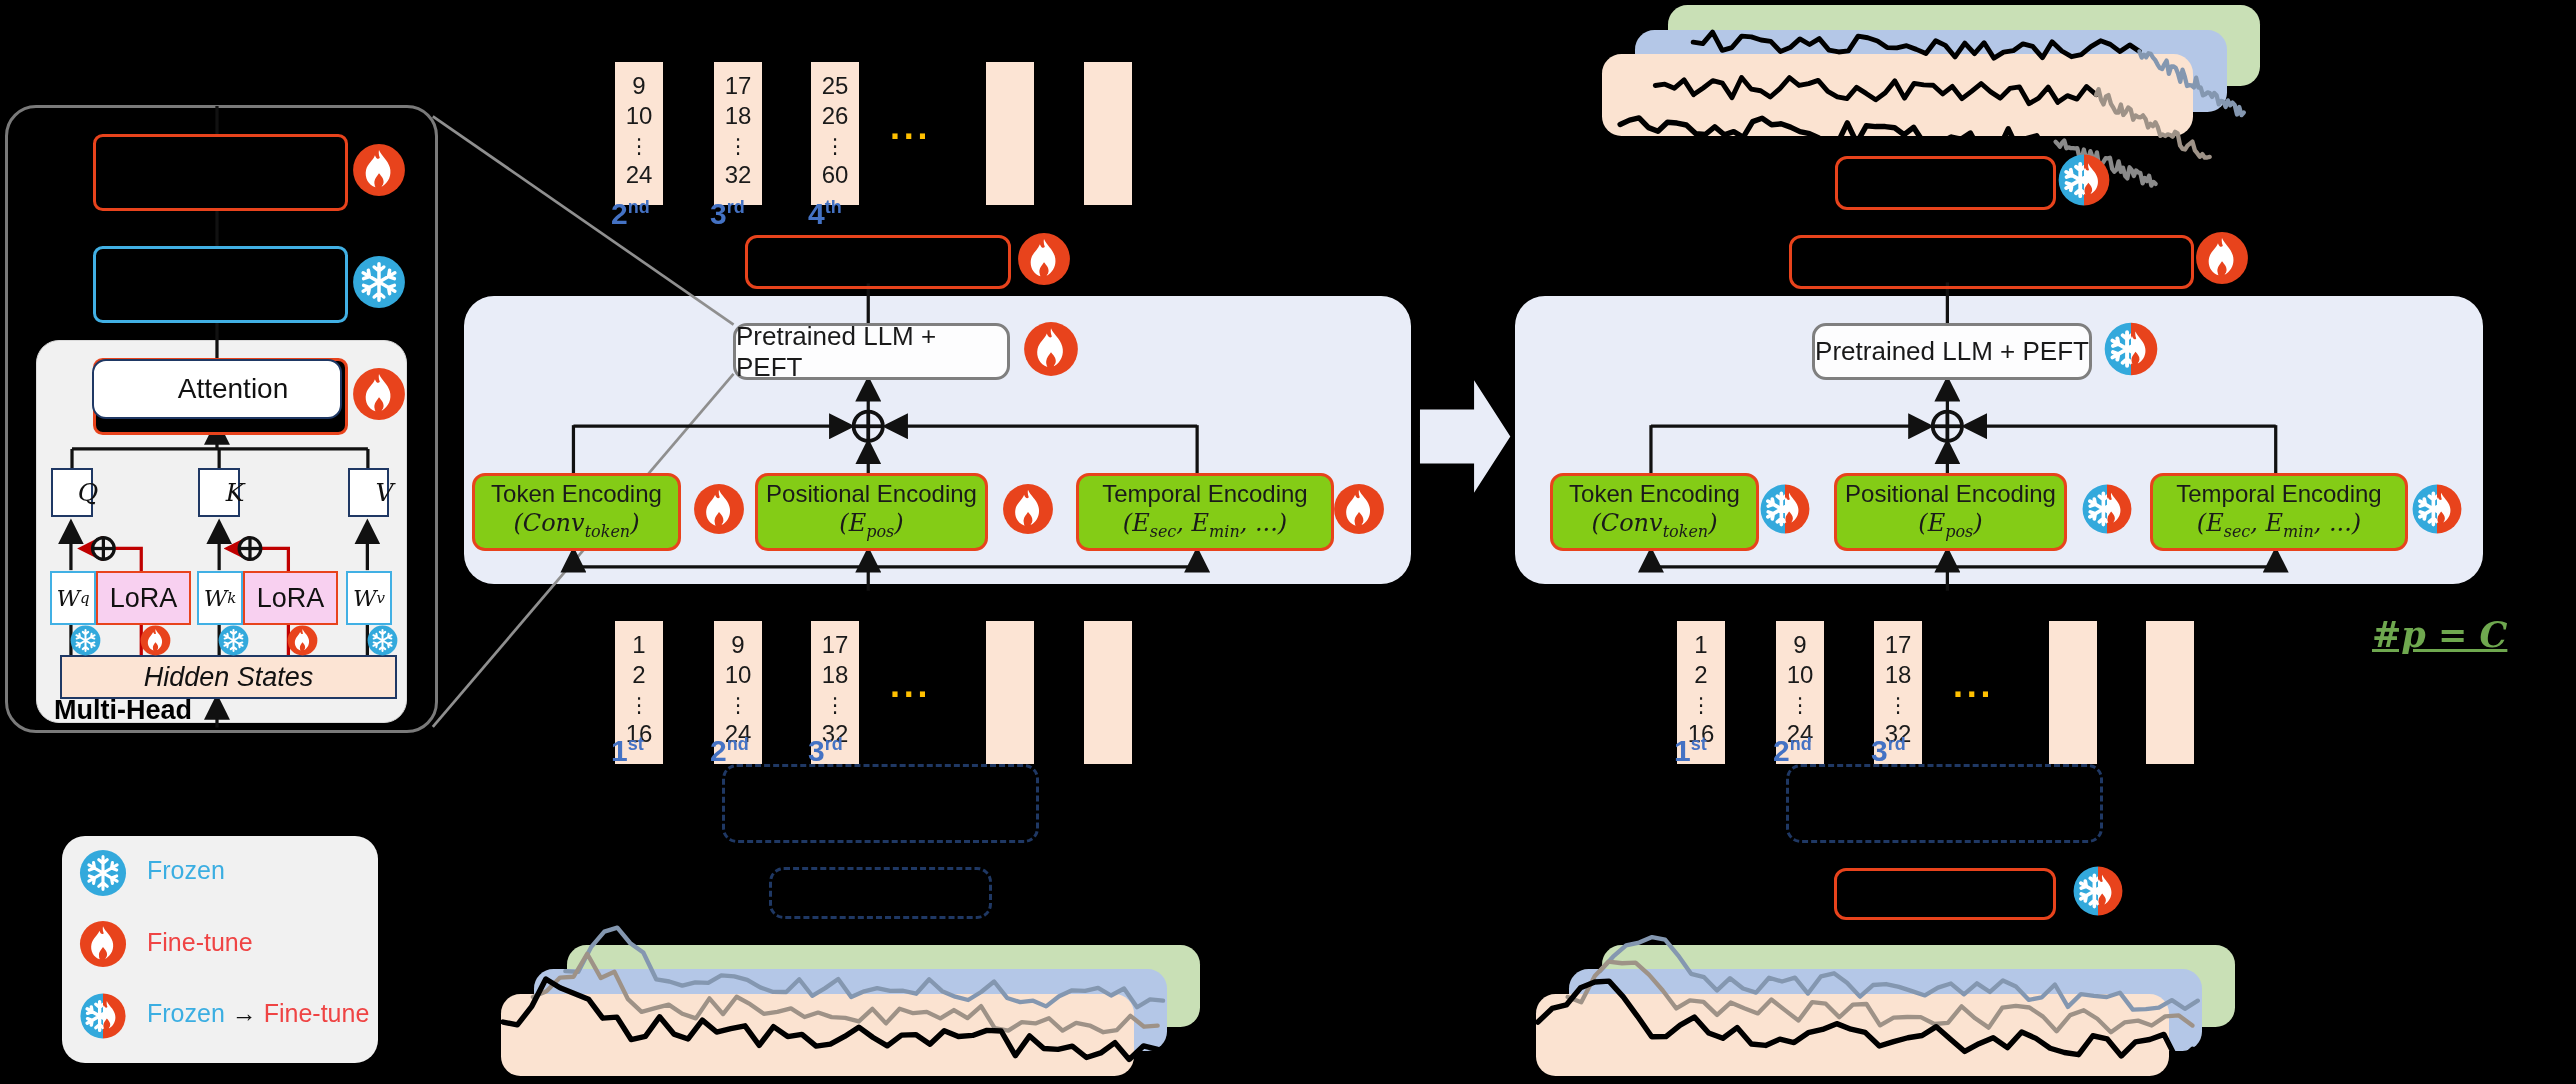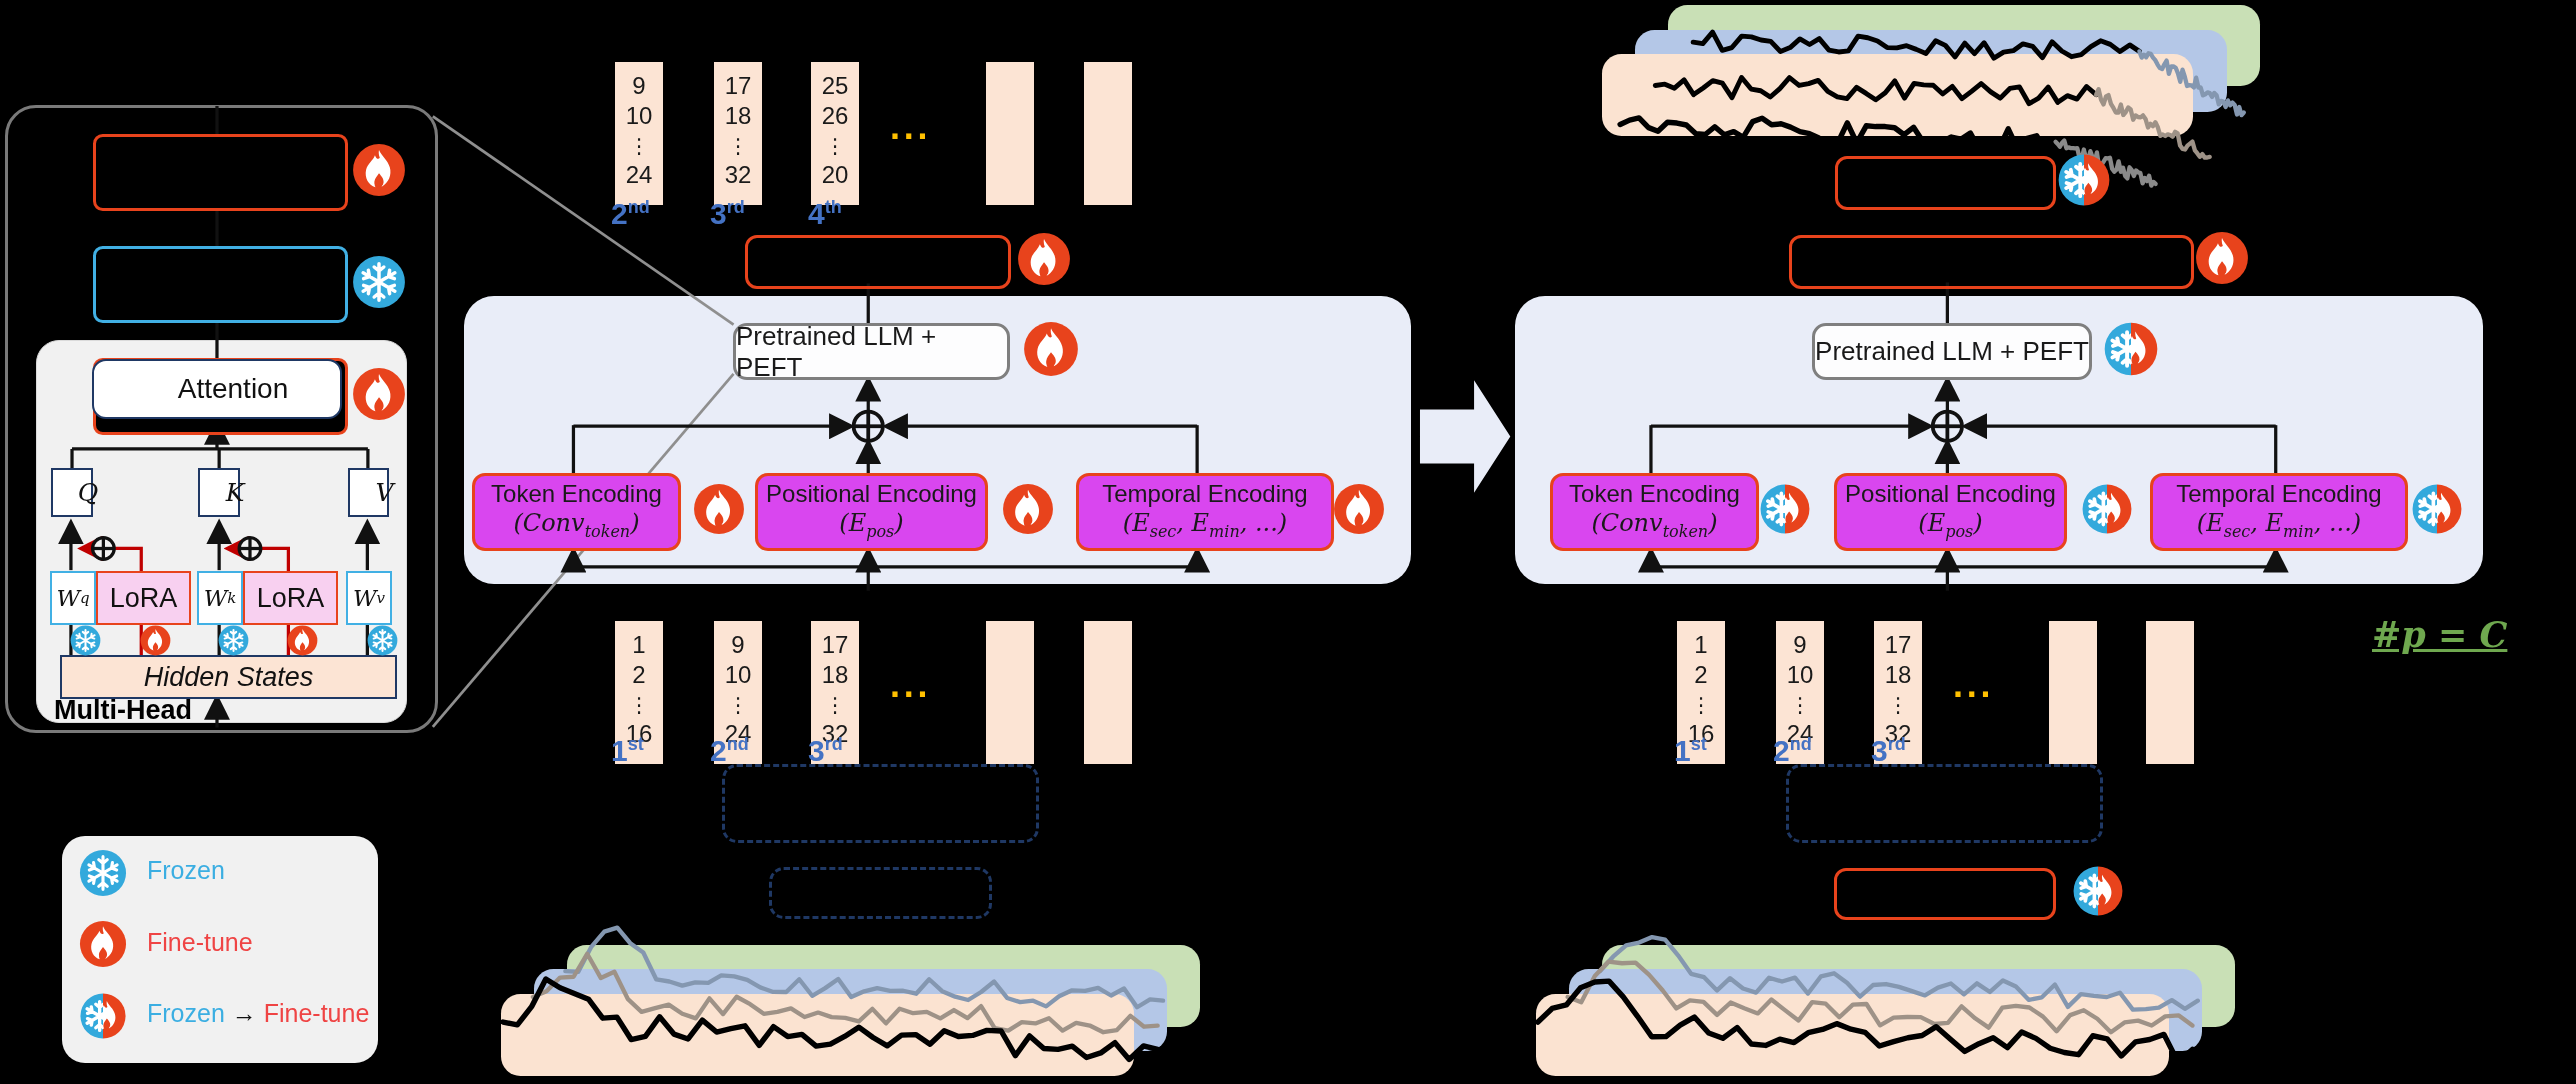--- a/index.html
+++ b/index.html
@@ -9,21 +9,21 @@
   
   .stage-panel{position:absolute;background:#E9EDF8;border-radius:30px;}
   .callout-panel{position:absolute;border:3.2px solid #7a7a7a;border-radius:31px;background:transparent;}
   .mh-box{position:absolute;background:#F1F1F1;border:1.1px solid #DADADA;border-radius:23px;}
   .legend-box{position:absolute;background:#F1F1F1;border-radius:23px;}
   
   .obox{position:absolute;border:3.8px solid #E8431C;border-radius:12px;background:transparent;}
   .dash{position:absolute;border:3.8px dashed #1F3864;border-radius:15px;background:transparent;}
   .llm{position:absolute;background:#FDFDFE;border:3.2px solid #7F7F7F;border-radius:14px;
        display:flex;align-items:center;justify-content:center;font-size:26px;color:#1a1a1a;}
-  .enc-box{position:absolute;background:#d946ef;border:3.8px solid #E8431C;border-radius:13px;
+  .enc-box{position:absolute;background:#84cc16;border:3.8px solid #E8431C;border-radius:13px;
            display:flex;flex-direction:column;align-items:center;justify-content:center;}
   .enc-title{font-size:24px;color:#1a1a1a;line-height:30px;}
   .enc-formula{font-family:"DejaVu Serif",serif;font-style:italic;font-size:24px;line-height:29px;color:#1a1a1a;}
   .enc-formula sub{font-size:16px;}
   
   .nbox{position:absolute;background:#fff;border:2.7px solid #1F3864;display:flex;align-items:center;justify-content:center;}
   .att{border-radius:14px;font-size:28px;}
   .qkv{font-family:"DejaVu Serif",serif;font-style:italic;font-size:25px;}
   .wbox{position:absolute;background:#fff;border:2.7px solid #41B0E4;display:flex;align-items:center;justify-content:center;
         font-family:"DejaVu Serif",serif;font-style:italic;font-size:23px;}
@@ -227,21 +227,21 @@
       <div>17</div>
       <div>18</div>
       <div class="vdots">⋮</div>
       <div>32</div>
     </div>
     <div class="ord" style="left: 710px; top: 197px;"><span>3</span><sup>rd</sup></div>
     <div class="tok-col" style="left: 811px; top: 62px;">
       <div>25</div>
       <div>26</div>
       <div class="vdots">⋮</div>
-      <div>20</div>
+      <div>60</div>
     </div>
     <div class="ord" style="left: 808px; top: 197px;"><span>4</span><sup>th</sup></div>
     <div class="tok-dots" style="left: 890px; top: 106px;">...</div>
     <div class="tok-col" style="left: 986px; top: 62px;"></div>
     <div class="tok-col" style="left: 1084px; top: 62px;"></div>
     <div class="tok-col" style="left: 615px; top: 621px;">
       <div>1</div>
       <div>2</div>
       <div class="vdots">⋮</div>
       <div>16</div>

